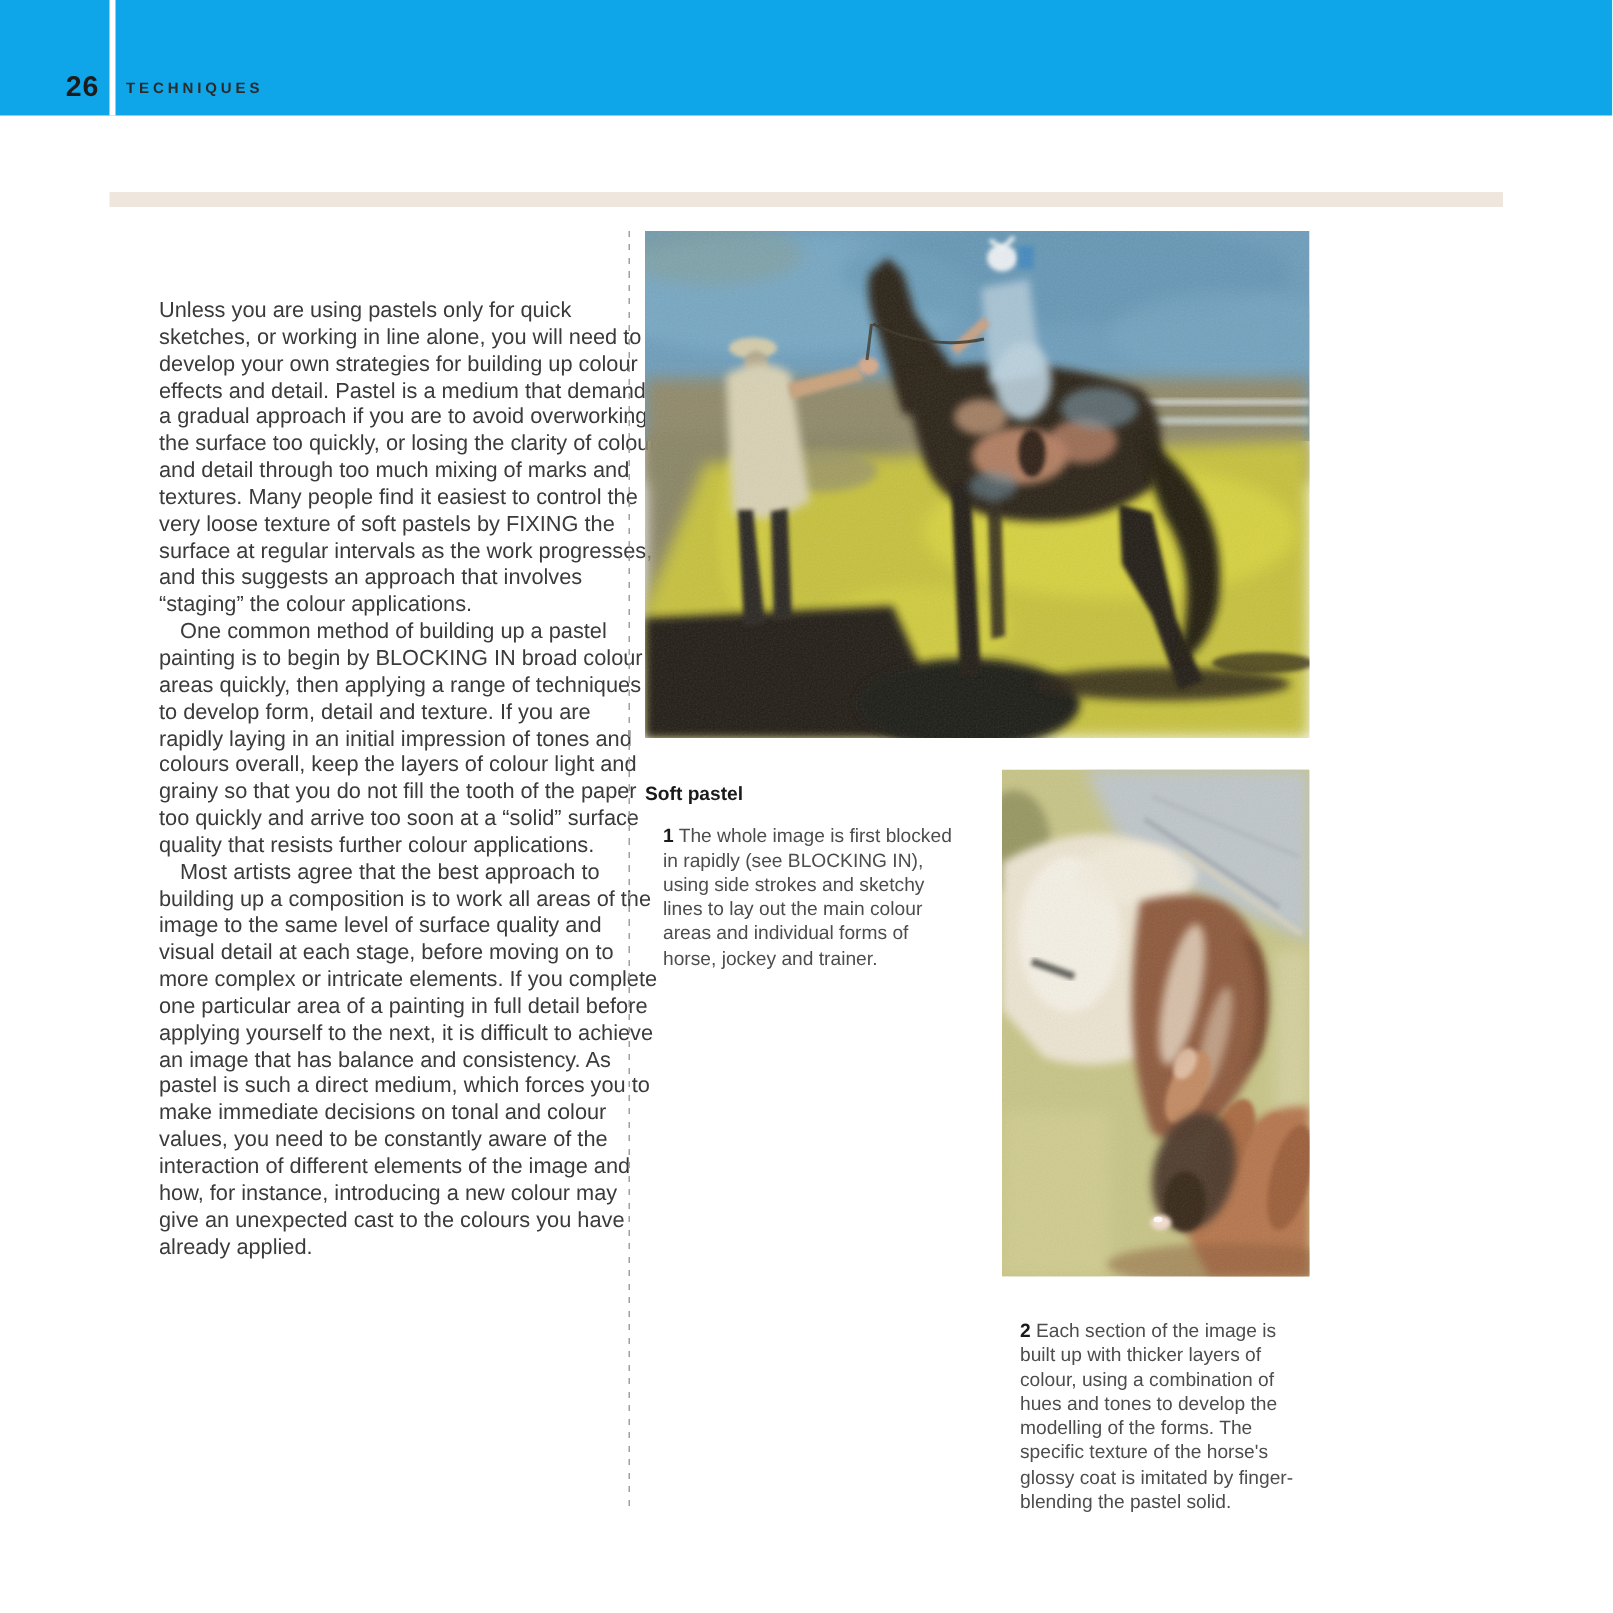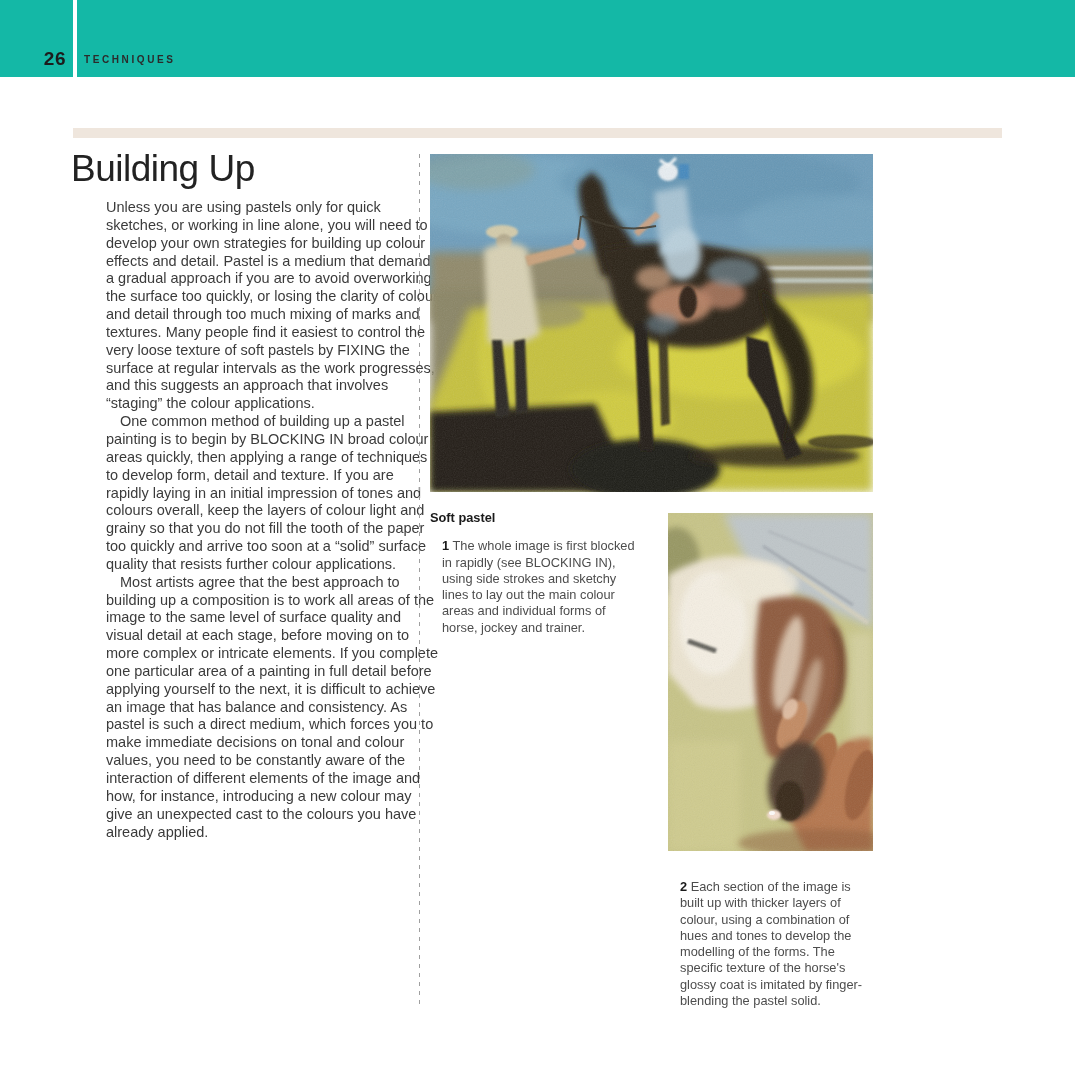--- a/index.html
+++ b/index.html
@@ -1,20 +1,20 @@
 <!DOCTYPE html>
 <html><head>
 <meta charset="utf-8">
 <style>
   html,body{margin:0;padding:0;background:#ffffff;}
   .page{position:relative;width:1075px;height:1075px;background:#ffffff;overflow:hidden;
         font-family:"Liberation Sans", sans-serif;}
 
   
-  .band{position:absolute;left:0;top:0;width:1075px;height:77px;background:#14b8a6;}
+  .band{position:absolute;left:0;top:0;width:1075px;height:77px;background:#0ea5e9;}
   .band-divider{position:absolute;left:73px;top:0;width:4px;height:77px;background:#ffffff;}
   .pagenum{position:absolute;left:38px;top:48px;width:28px;text-align:right;
            font-size:19px;font-weight:bold;color:#1c1c1c;letter-spacing:0.5px;}
   .section{position:absolute;left:84px;top:54px;font-size:10px;font-weight:bold;
            letter-spacing:2.6px;color:#2b2b2b;}
 
   
   .accent-bar{position:absolute;left:73px;top:128px;width:929px;height:10px;background:#efe6dd;}
 
   
@@ -32,38 +32,37 @@
   
   .fig{position:absolute;margin:0;padding:0;line-height:0;}
   .fig1{left:430px;top:154px;width:443px;height:338px;}
   .fig2{left:668px;top:513px;width:205px;height:338px;}
   .fig svg{display:block;width:100%;height:100%;}
 
   
   .cap{position:absolute;font-size:12.8px;line-height:16.3px;color:#4d4d4d;}
   .cap1{left:430px;top:509px;width:219px;}
   .cap2{left:668px;top:867px;width:212px;}
-  .cap-head{font-weight:bold;color:#1a1a1a;margin:1px 0 2px 0;}
+  .cap-head{font-weight:bold;color:#1a1a1a;margin:12px 0 2px 0;}
   .cap p{margin:12px;}
   .cap b{color:#1a1a1a;}
 </style>
 </head>
 <body>
 
 <div class="page">
 
   <header class="band">
     <span class="pagenum">26</span>
     <div class="band-divider"></div>
     <span class="section">TECHNIQUES</span>
   </header>
 
   <div class="accent-bar"></div>
 
-  <h1 class="title">Building Up</h1>
 
   <div class="body-col">
     <p>Unless you are using pastels only for quick sketches, or working in line alone, you will need to develop your own strategies for building up colour effects and detail. Pastel is a medium that demands a gradual approach if you are to avoid overworking the surface too quickly, or losing the clarity of colour and detail through too much mixing of marks and textures. Many people find it easiest to control the very loose texture of soft pastels by FIXING the surface at regular intervals as the work progresses, and this suggests an approach that involves “staging” the colour applications.</p>
     <p class="indent">One common method of building up a pastel painting is to begin by BLOCKING IN broad colour areas quickly, then applying a range of techniques to develop form, detail and texture. If you are rapidly laying in an initial impression of tones and colours overall, keep the layers of colour light and grainy so that you do not fill the tooth of the paper too quickly and arrive too soon at a “solid” surface quality that resists further colour applications.</p>
     <p class="indent">Most artists agree that the best approach to building up a composition is to work all areas of the image to the same level of surface quality and visual detail at each stage, before moving on to more complex or intricate elements. If you complete one particular area of a painting in full detail before applying yourself to the next, it is difficult to achieve an image that has balance and consistency. As pastel is such a direct medium, which forces you to make immediate decisions on tonal and colour values, you need to be constantly aware of the interaction of different elements of the image and how, for instance, introducing a new colour may give an unexpected cast to the colours you have already applied.</p>
   </div>
 
   <div class="dashed-rule"></div>
 
   <figure class="fig fig1">

